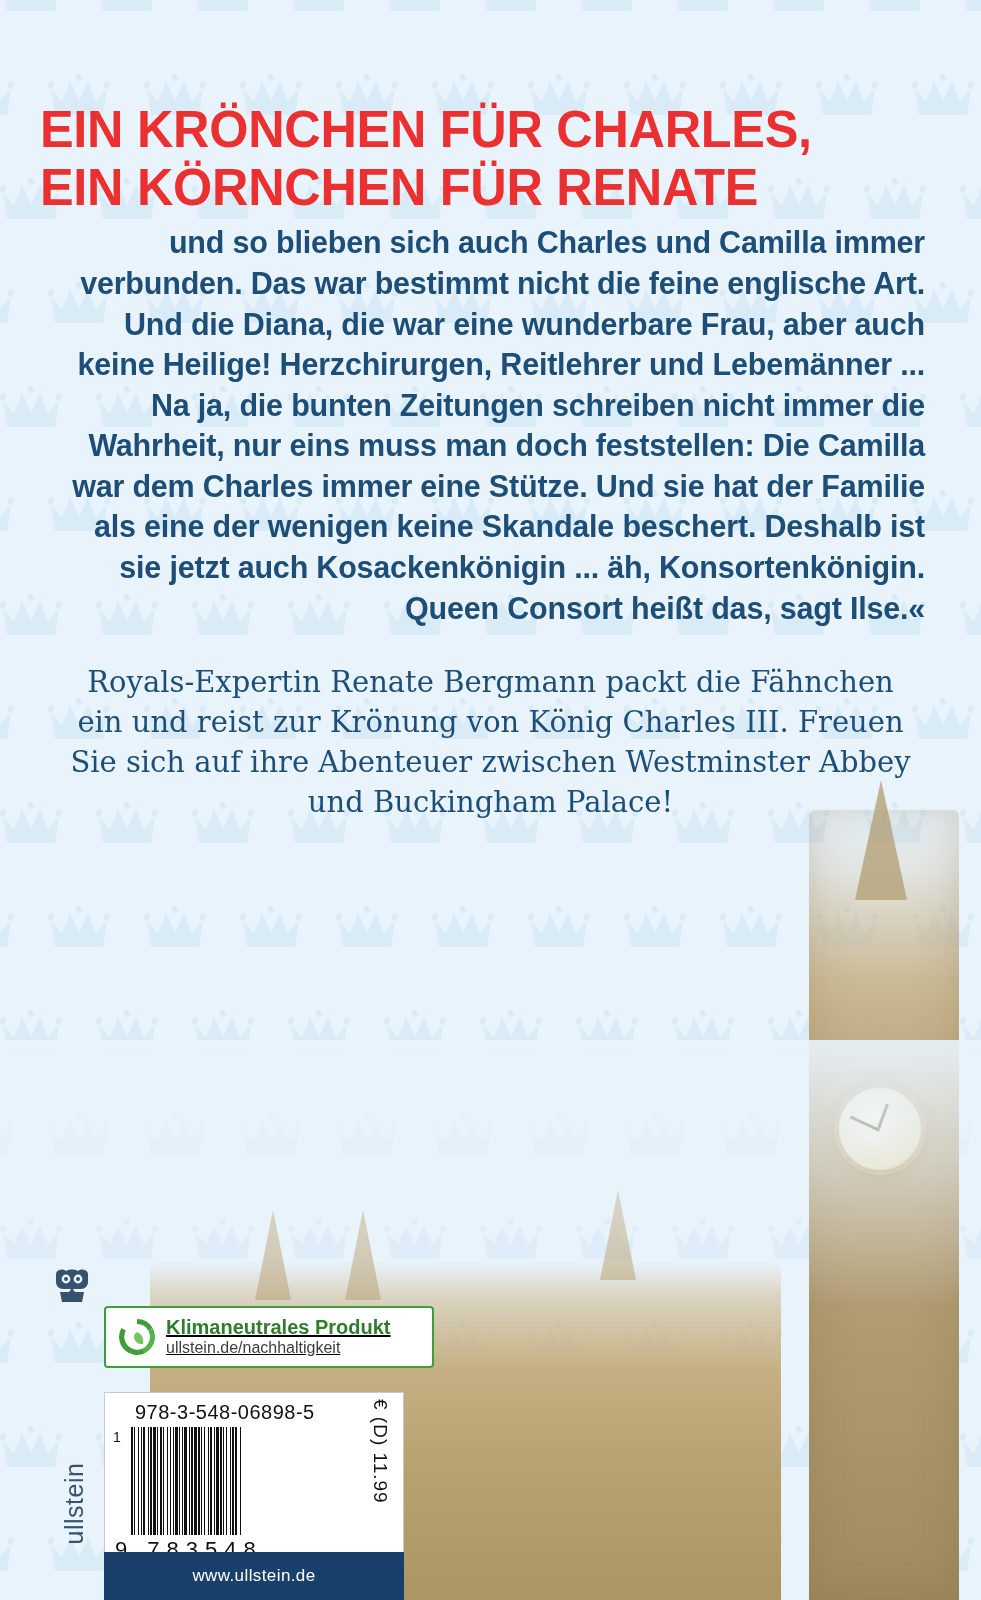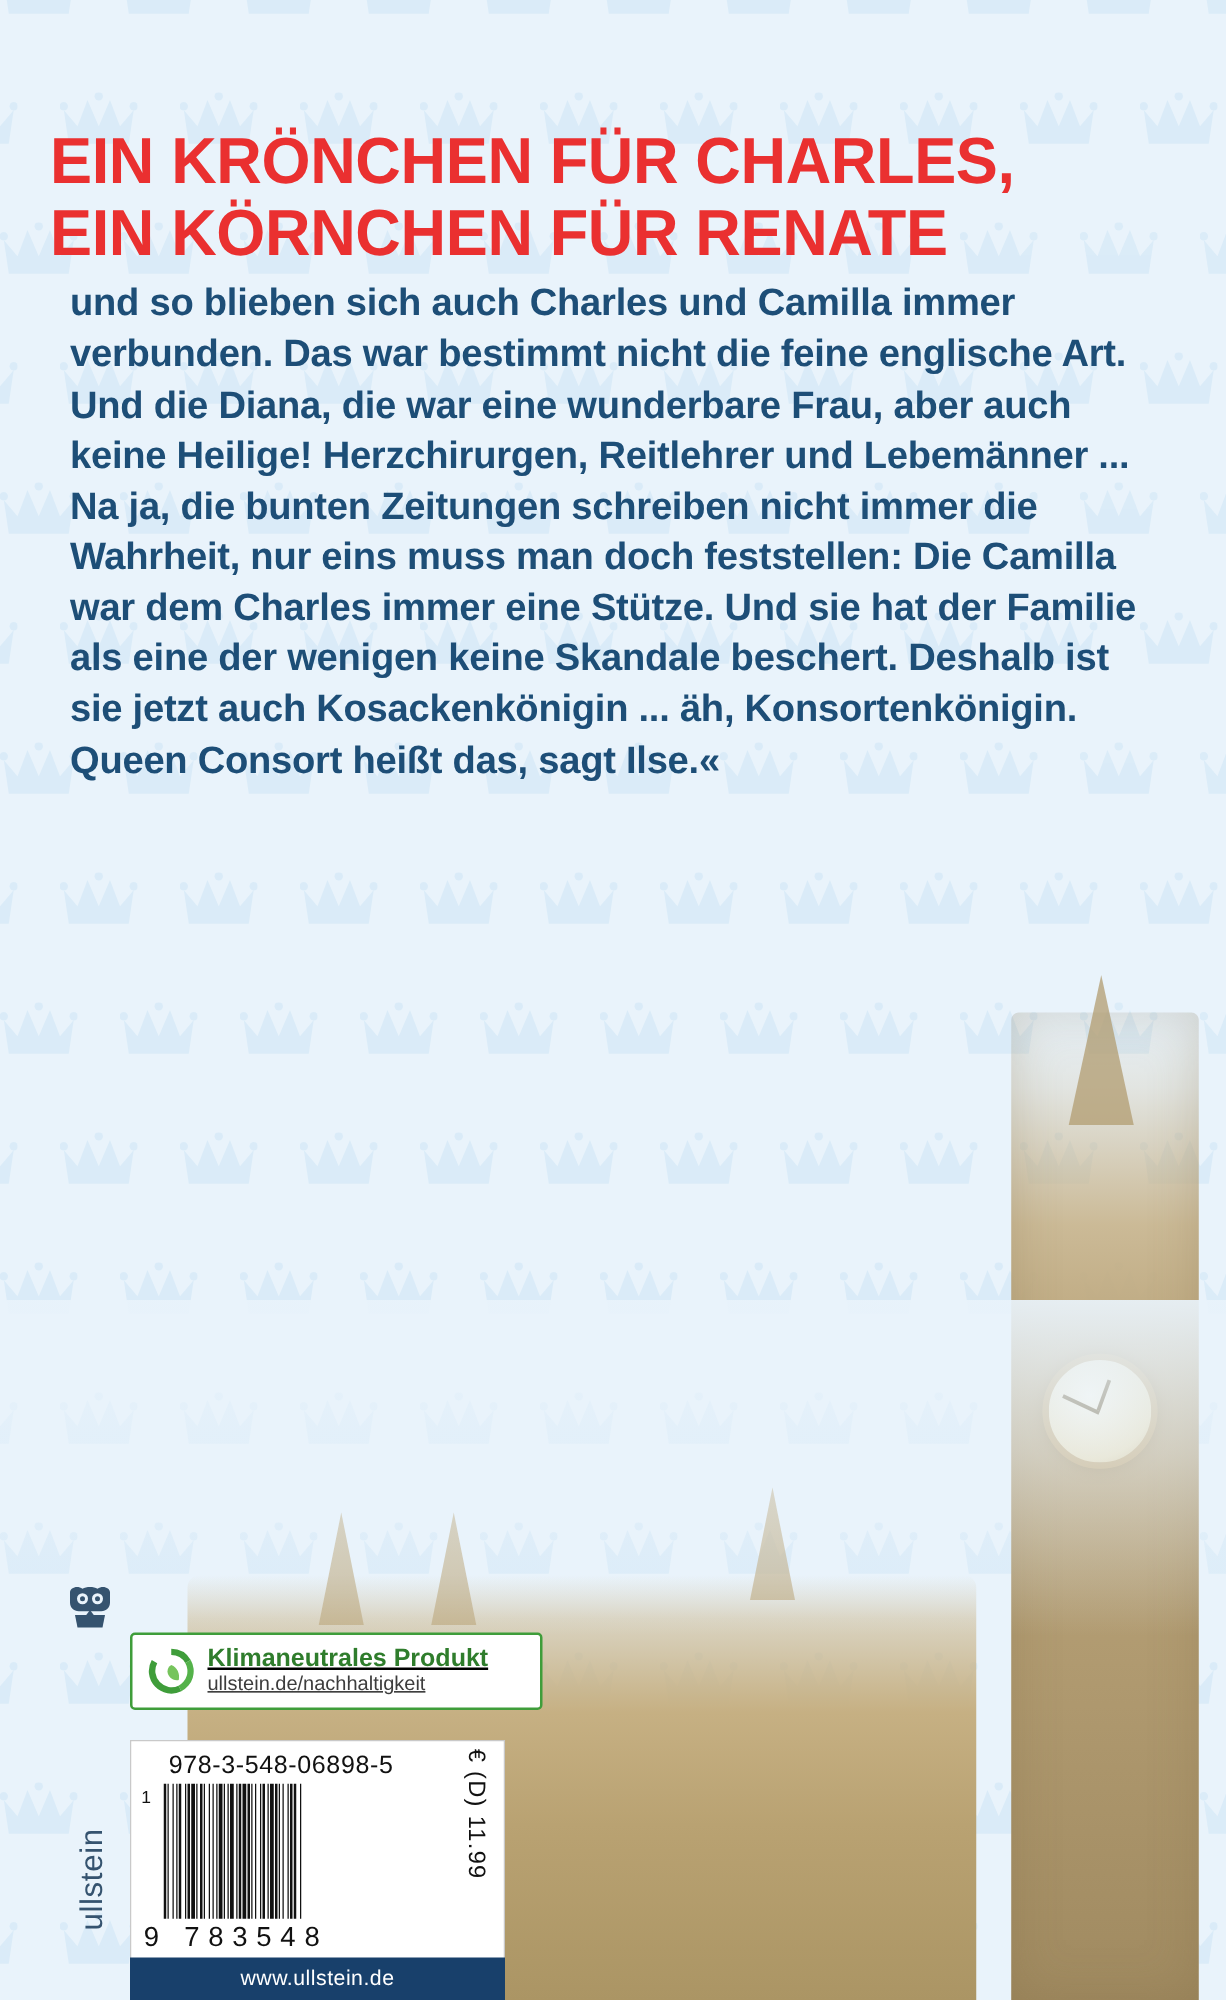--- a/index.html
+++ b/index.html
@@ -145,21 +145,21 @@
     text-align: center;
     margin: 34px 0 8px 0;
     font-weight: 600;
     letter-spacing: .2px;
   }
 
   .quote-body {
     color: #1d4e77;
     font-size: 30.5px;
     line-height: 1.33;
-    text-align: left;
+    text-align: right;
     font-weight: 600;
     margin: 6px 16px 16px 16px;
     letter-spacing: -0.2px;
   }
 
   .blurb {
     color: #1d4e77;
     font-family: "DejaVu Serif", serif;
     font-size: 29px;
     line-height: 1.38;
@@ -285,21 +285,21 @@
     width: 250px;
     font-size: 22px;
     letter-spacing: 7px;
     color: #111;
   }
   .url-strip {
     position: absolute;
     left: 104px;
     bottom: 0;
     width: 300px;
-    height: 34px;
+    height: 48px;
     background: #18406b;
     color: #fff;
     font-size: 17px;
     display: flex;
     align-items: center;
     justify-content: center;
     letter-spacing: .4px;
   }
 </style>
 </head>
@@ -1377,20 +1377,21 @@
     <div class="sky-fade"></div>
   </div>
 
   <div class="content">
     <h1 class="headline">
       <span class="l1">EIN KRÖNCHEN FÜR CHARLES,</span>
       <span class="l2">EIN KÖRNCHEN FÜR RENATE</span>
     </h1>
 
     <p class="quote-body">und so blieben sich auch Charles und Camilla immer verbunden. Das war bestimmt nicht die feine englische Art. Und die Diana, die war eine wunderbare Frau, aber auch keine Heilige! Herzchirurgen, Reitlehrer und Lebemänner ... Na ja, die bunten Zeitungen schreiben nicht immer die Wahrheit, nur eins muss man doch feststellen: Die Camilla war dem Charles immer eine Stütze. Und sie hat der Familie als eine der wenigen keine Skandale beschert. Deshalb ist sie jetzt auch Kosackenkönigin ... äh, Konsortenkönigin. Queen Consort heißt das, sagt Ilse.«</p>
+    <p class="blurb">Royals-Expertin Renate Bergmann packt die Fähnchen ein und reist zur Krönung von König Charles III. Freuen Sie sich auf ihre Abenteuer zwischen Westminster Abbey und Buckingham Palace!</p>
   </div>
 
   <div class="ullstein-logo">
     <svg class="owl" viewBox="0 0 40 42">
       <path d="M4 6 C4 2 10 0 14 3 C17 1 23 1 26 3 C30 0 36 2 36 6 L36 14 C36 18 33 21 29 21 L11 21 C7 21 4 18 4 14 Z" fill="#35536f"></path>
       <circle cx="14" cy="11" r="4.4" fill="#e9f3fb"></circle>
       <circle cx="26" cy="11" r="4.4" fill="#e9f3fb"></circle>
       <circle cx="14" cy="11" r="2" fill="#35536f"></circle>
       <circle cx="26" cy="11" r="2" fill="#35536f"></circle>
       <path d="M8 24 L32 24 L30 34 L10 34 Z" fill="#35536f"></path>

